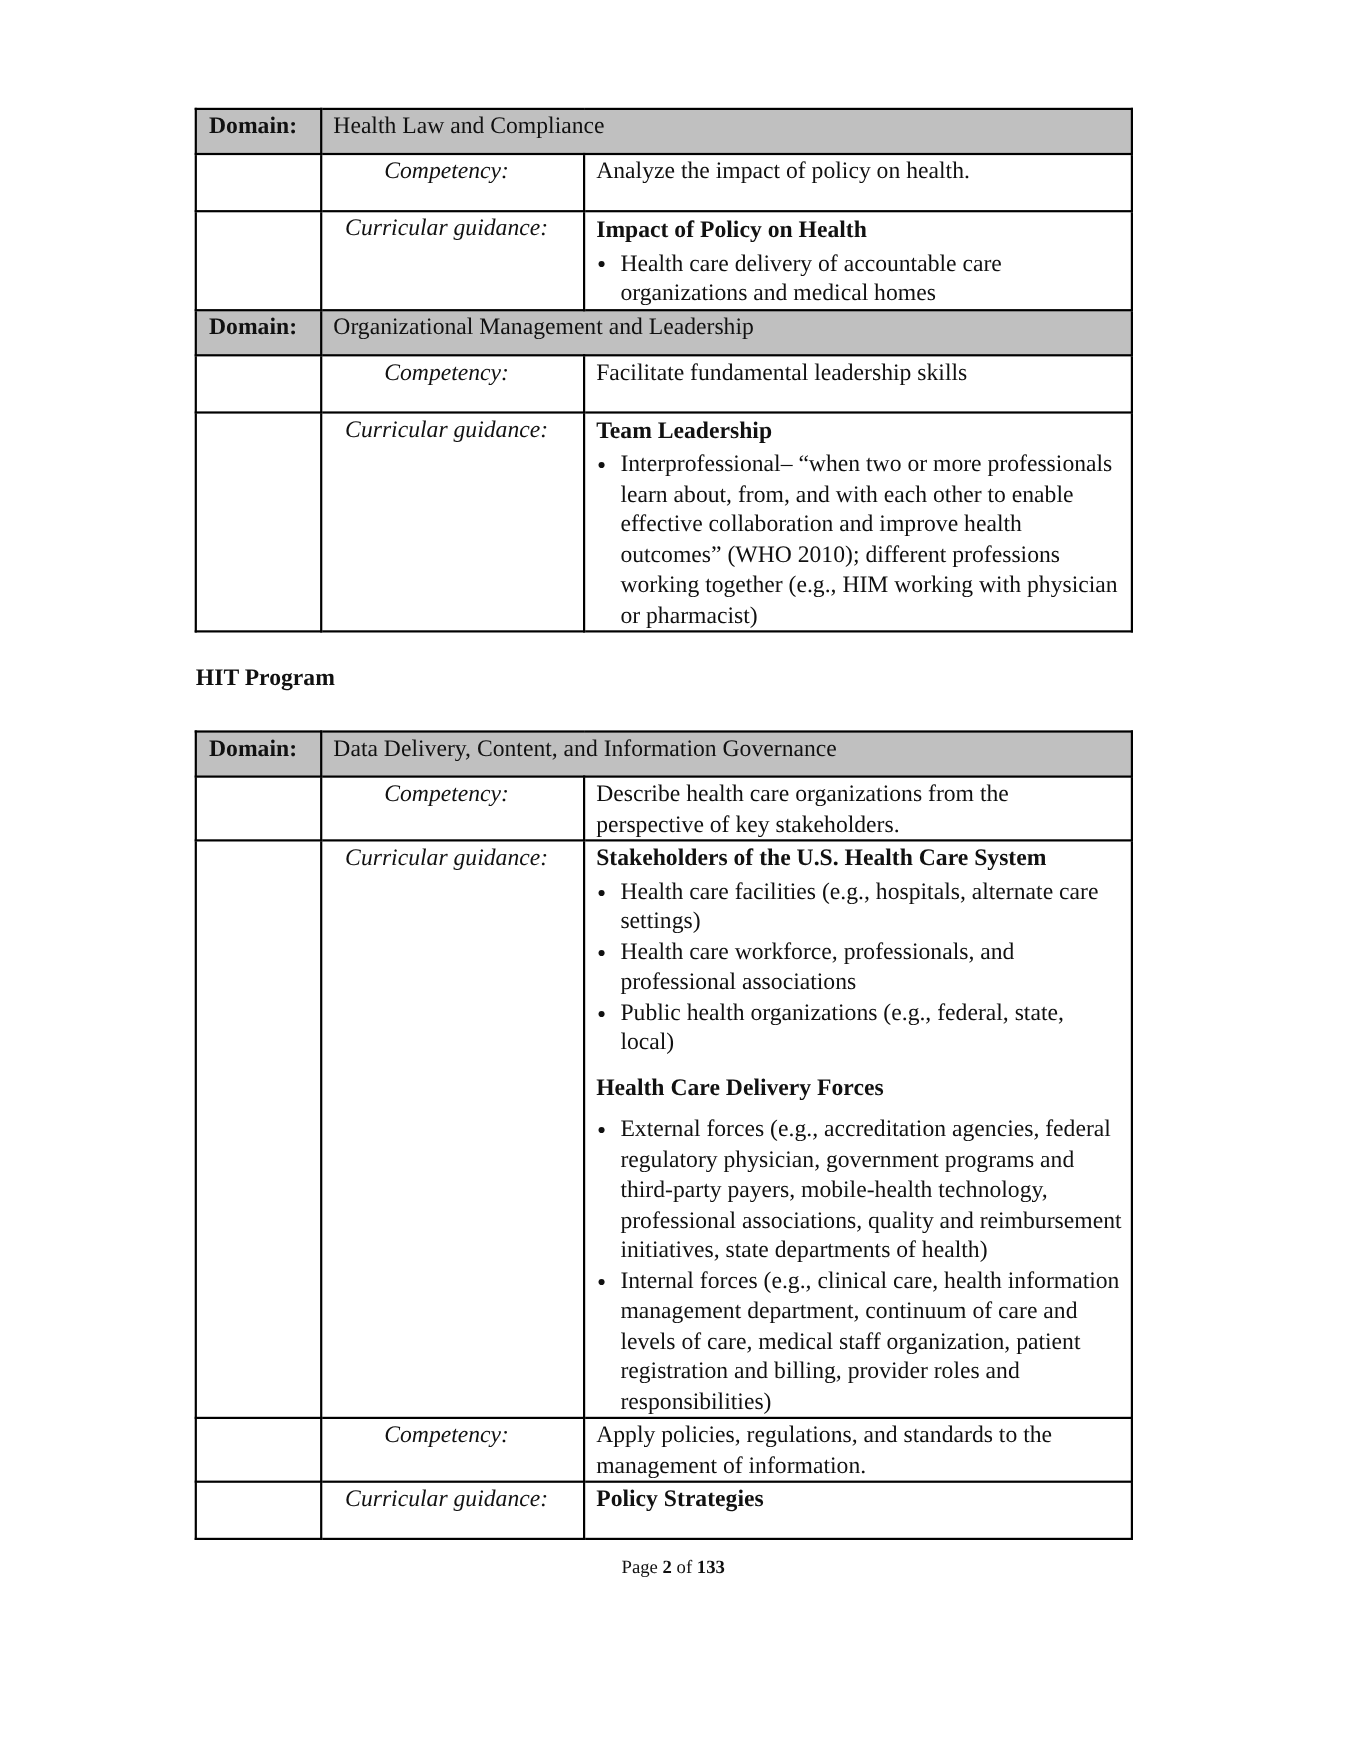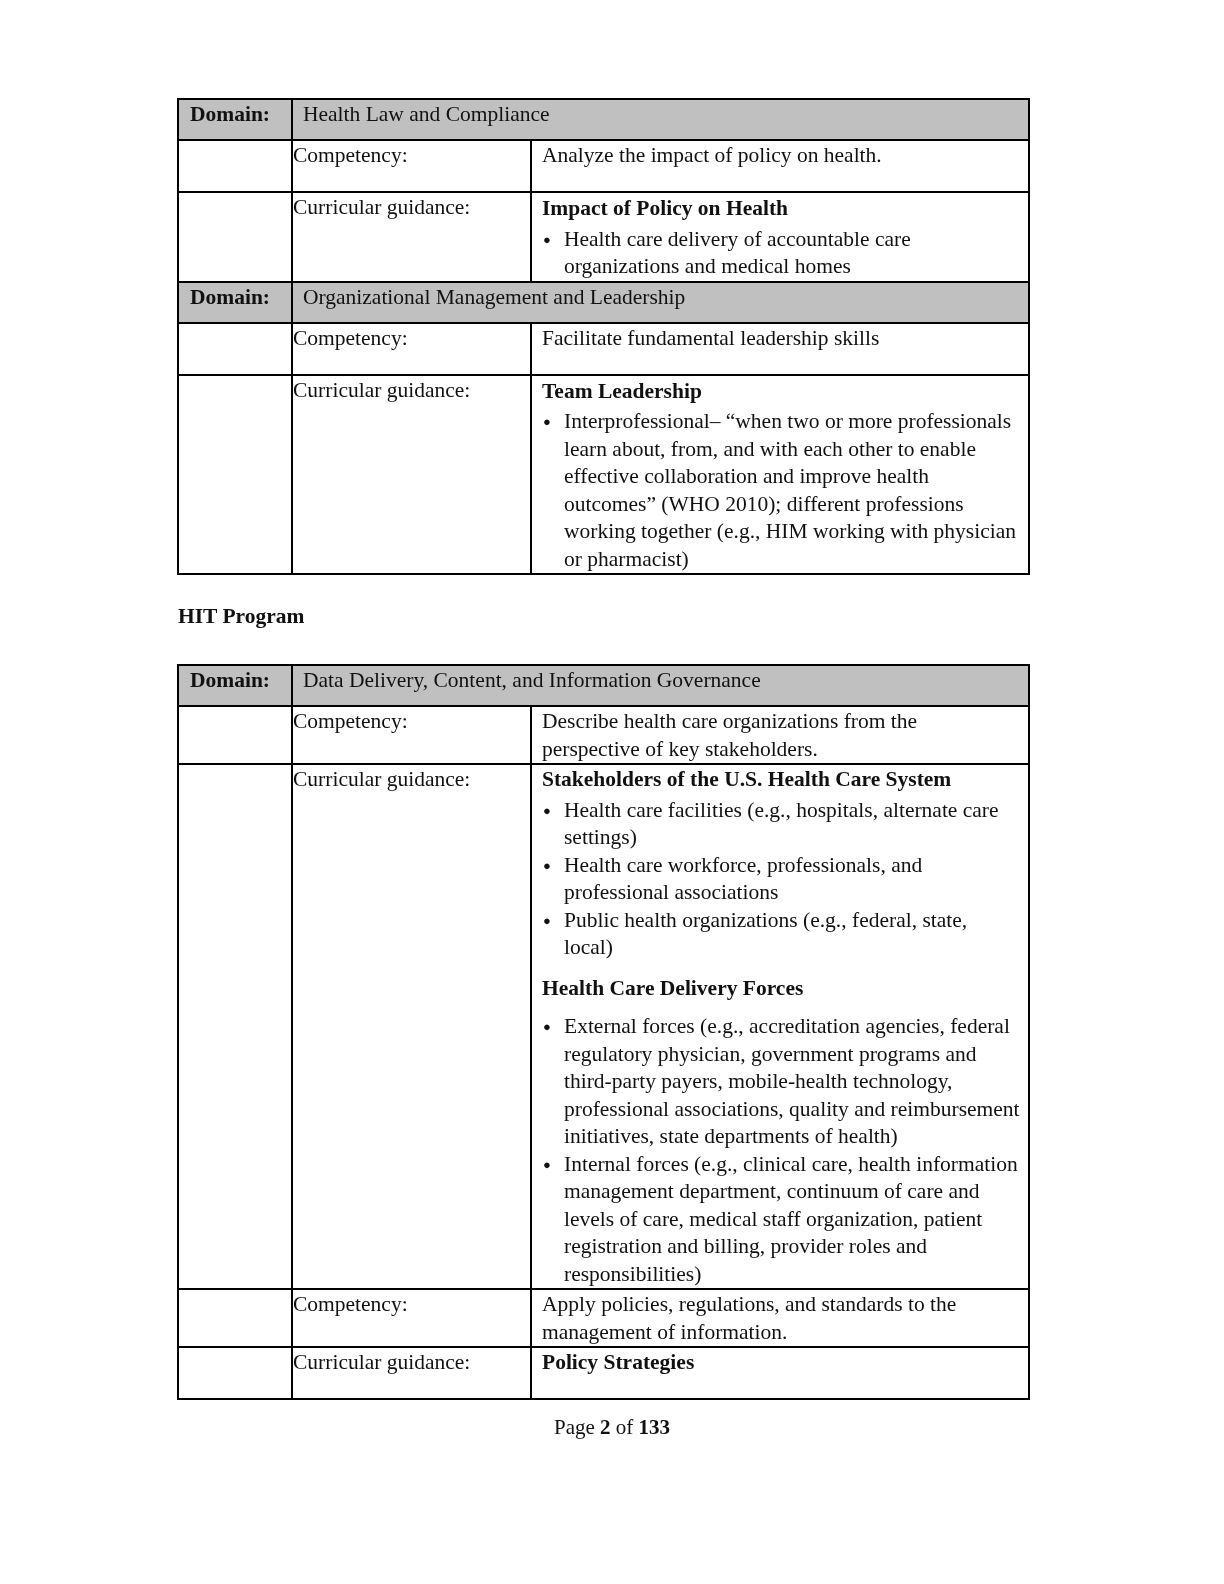--- a/index.html
+++ b/index.html
@@ -5,29 +5,29 @@
   html, body { margin:0; padding:0; background:#ffffff; }
   body { width:1224px; height:1584px; position:relative; font-family:"Liberation Serif", "DejaVu Serif", serif; color:#111; }
   .tbl { position:absolute; left:177px; width:682px; border-collapse:collapse; table-layout:fixed; font-size:21.5px; line-height:27.5px; }
   .tbl td { border:2px solid #000; vertical-align:top; padding:0; }
   .c1 { width:114px; }
   .c2 { width:239px; }
   .c3 { width:498px; }
   .domain-row td { background:#c0c0c0; }
   .domain-label { font-weight:bold; padding:1px 0 0 11px !important; height:38px; }
   .domain-value { padding:1px 0 0 10px !important; }
-  .lbl { text-align:left; padding:1px 11px 0 0 !important;margin-top:44px; }
+  .lbl { font-style:italic; text-align:center; padding:1px 11px 0 0 !important;margin-top:44px; }
   .val { padding:1px 8px 0 10px !important; }
   .hd { font-weight:bold; display:block; margin-bottom:3px; }
   ul { margin:0; padding:0; list-style:none; }
   li { position:relative; padding-left:22px; }
   li::before { content:"\25CF"; position:absolute; left:1px; top:0; font-size:13px; }
   .gap { height:13px; }
   .section-title { position:absolute; left:178px; top:604px; font-weight:bold; font-size:21.5px; }
-  .footer { position:absolute; left:0; width:1224px; top:1415px; text-align:center; font-size:21px; }
+  .footer { position:absolute; left:0; width:1224px; top:1415px; text-align:center; font-size:17px; }
   .footer b { font-weight:bold; }
 </style>
 </head>
 <body>
 
 <table class="tbl" style="top:98px;">
   <colgroup>
       <col class="c1">
       <col class="c2">
       <col class="c3">

